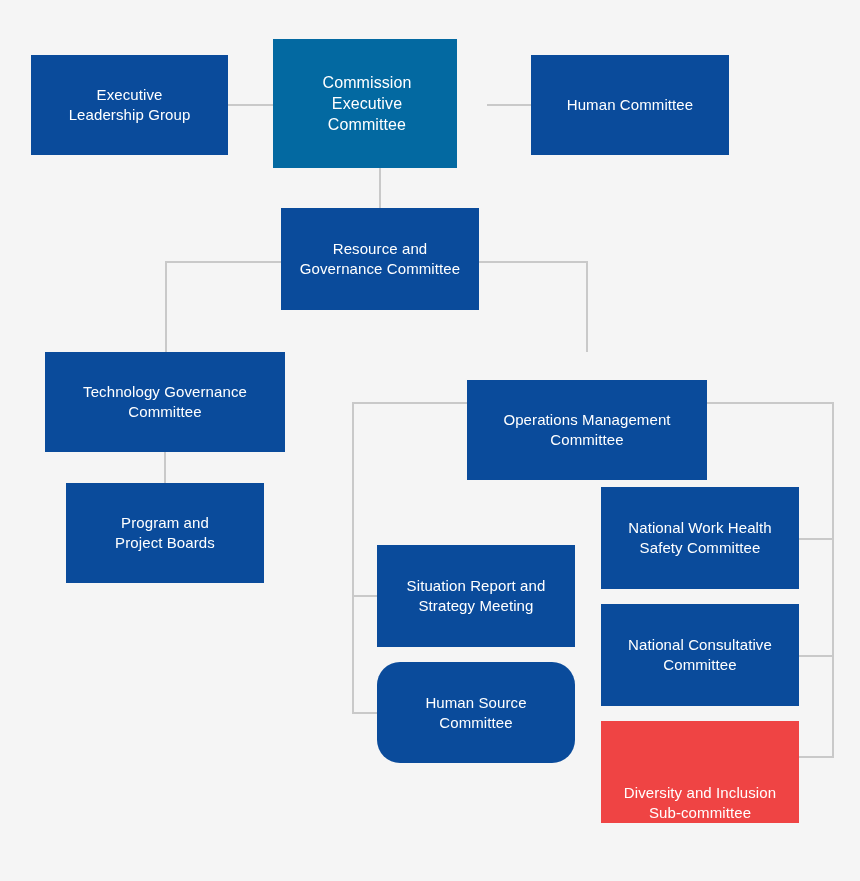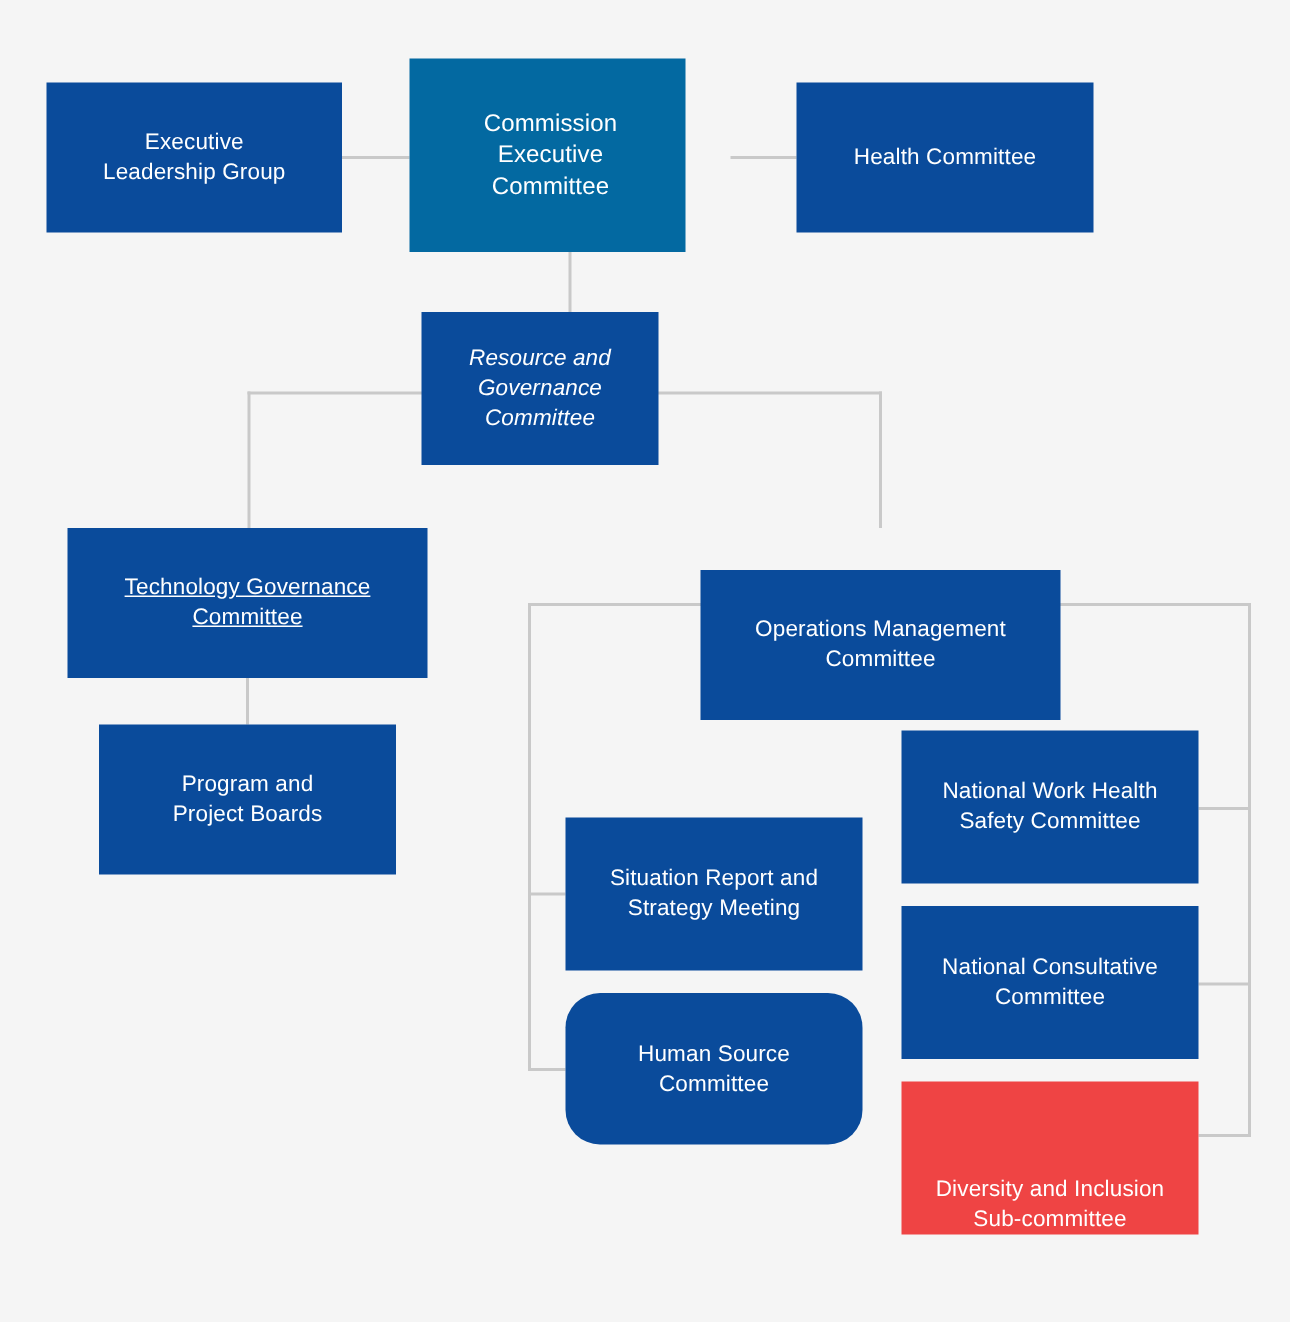--- a/index.html
+++ b/index.html
@@ -71,27 +71,27 @@
       <div class="node" style="left: 31px; top: 55px; width: 197px; height: 100px; background: rgb(10, 75, 155); color: rgb(255, 255, 255);">
         <span class="label">Executive
 Leadership Group</span>
       </div>
       <div class="node big" style="left: 273px; top: 39px; width: 184px; height: 129px; background: #0369a1; color: rgb(255, 255, 255); padding-left: 12px;">
         <span class="label">Commission
 Executive
 Committee</span>
       </div>
       <div class="node" style="left: 531px; top: 55px; width: 198px; height: 100px; background: rgb(10, 75, 155); color: rgb(255, 255, 255);">
-        <span class="label">Health Committee</span>
+        <span class="label">Human Committee</span>
       </div>
-      <div class="node" style="left: 281px; top: 208px; width: 158px; height: 102px; background: rgb(10, 75, 155); color: rgb(255, 255, 255); font-style: italic;">
+      <div class="node" style="left: 281px; top: 208px; width: 198px; height: 102px; background: rgb(10, 75, 155); color: rgb(255, 255, 255);">
         <span class="label">Resource and
 Governance Committee</span>
       </div>
-      <div class="node" style="left: 45px; top: 352px; width: 240px; height: 100px; background: rgb(10, 75, 155); color: rgb(255, 255, 255); text-decoration: underline;">
+      <div class="node" style="left: 45px; top: 352px; width: 240px; height: 100px; background: rgb(10, 75, 155); color: rgb(255, 255, 255);">
         <span class="label">Technology Governance
 Committee</span>
       </div>
       <div class="node" style="left: 467px; top: 352px; width: 240px; height: 100px; background: rgb(10, 75, 155); color: rgb(255, 255, 255); margin-top: 28px;">
         <span class="label">Operations Management
 Committee</span>
       </div>
       <div class="node" style="left: 66px; top: 483px; width: 198px; height: 100px; background: rgb(10, 75, 155); color: rgb(255, 255, 255);">
         <span class="label">Program and
 Project Boards</span>

